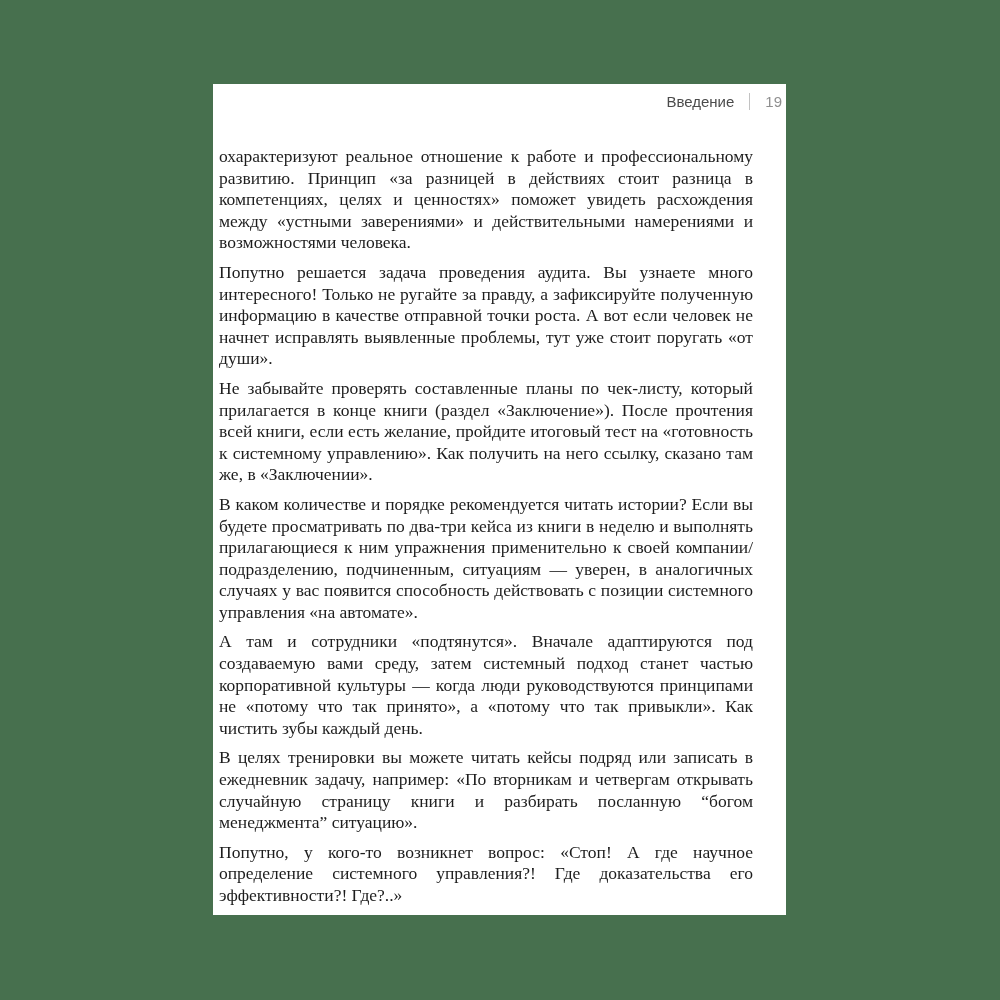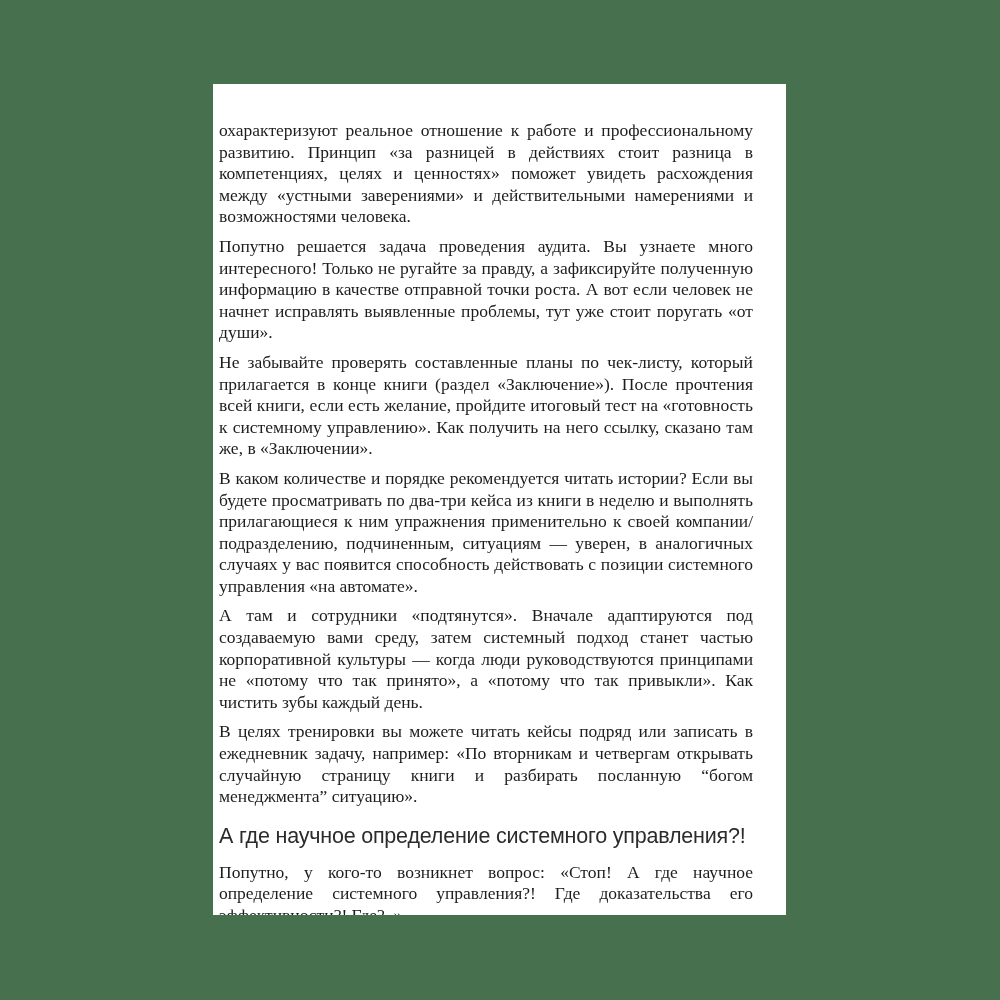--- a/index.html
+++ b/index.html
@@ -42,30 +42,34 @@
     letter-spacing:-0.2px;
     margin:16px 0 13px 0;
   }
 </style>
 </head>
 <body>
 
 <div class="stage">
   <div class="page">
 
+    <div class="page-header">
+      <span>Введение</span>
+      <span class="divider"></span>
+      <span class="pnum">19</span>
+    </div>
 
     <div class="content">
       <div>
           <p lang="ru"><span>охарактеризуют реальное отношение к работе и профессиональному развитию. Принцип </span><span class="it">«за разницей в действиях стоит разница в компетенциях, целях и ценностях»</span><span> поможет увидеть расхождения между </span><span class="it">«устными заверениями»</span><span> и действительными намерениями и возможностями человека.</span></p>
           <p lang="ru"><span>Попутно решается задача проведения аудита. Вы узнаете много интересного! Только не ругайте за правду, а зафиксируйте полученную информацию в качестве отправной точки роста. А вот если человек не начнет исправлять выявленные проблемы, тут уже стоит поругать «от души».</span></p>
           <p lang="ru"><span>Не забывайте проверять составленные планы по чек-листу, который прилагается в конце книги (раздел «Заключение»). После прочтения всей книги, если есть желание, пройдите итоговый тест на «готовность к системному управлению». Как получить на него ссылку, сказано там же, в «Заключении».</span></p>
           <p lang="ru"><span>В каком количестве и порядке рекомендуется читать истории? Если вы будете просматривать по два-три кейса из книги в неделю и выполнять прилагающиеся к ним упражнения применительно к своей компании/подразделению, подчиненным, ситуациям — уверен, в аналогичных случаях у вас появится способность действовать с позиции системного управления «на автомате».</span></p>
           <p lang="ru"><span>А там и сотрудники «подтянутся». Вначале адаптируются под создаваемую вами среду, затем системный подход станет частью корпоративной культуры — когда люди руководствуются принципами не «потому что так принято», а «потому что так привыкли». Как чистить зубы каждый день.</span></p>
           <p lang="ru"><span>В целях тренировки вы можете читать кейсы подряд или записать в ежедневник задачу, например: </span><span class="it">«По вторникам и четвергам открывать случайную страницу книги и разбирать посланную “богом менеджмента” ситуацию».</span></p>
         </div>
-      <h2 class="sect-heading">А где научное определение системного управления?!</h2>
       <div>
           <p lang="ru"><span>Попутно, у кого-то возникнет вопрос: </span><span class="it">«Стоп! А где научное определение системного управления?! Где доказательства его эффективности?! Где?..»</span></p>
         </div>
     </div>
 
   </div>
 </div>
 
 </body></html>

